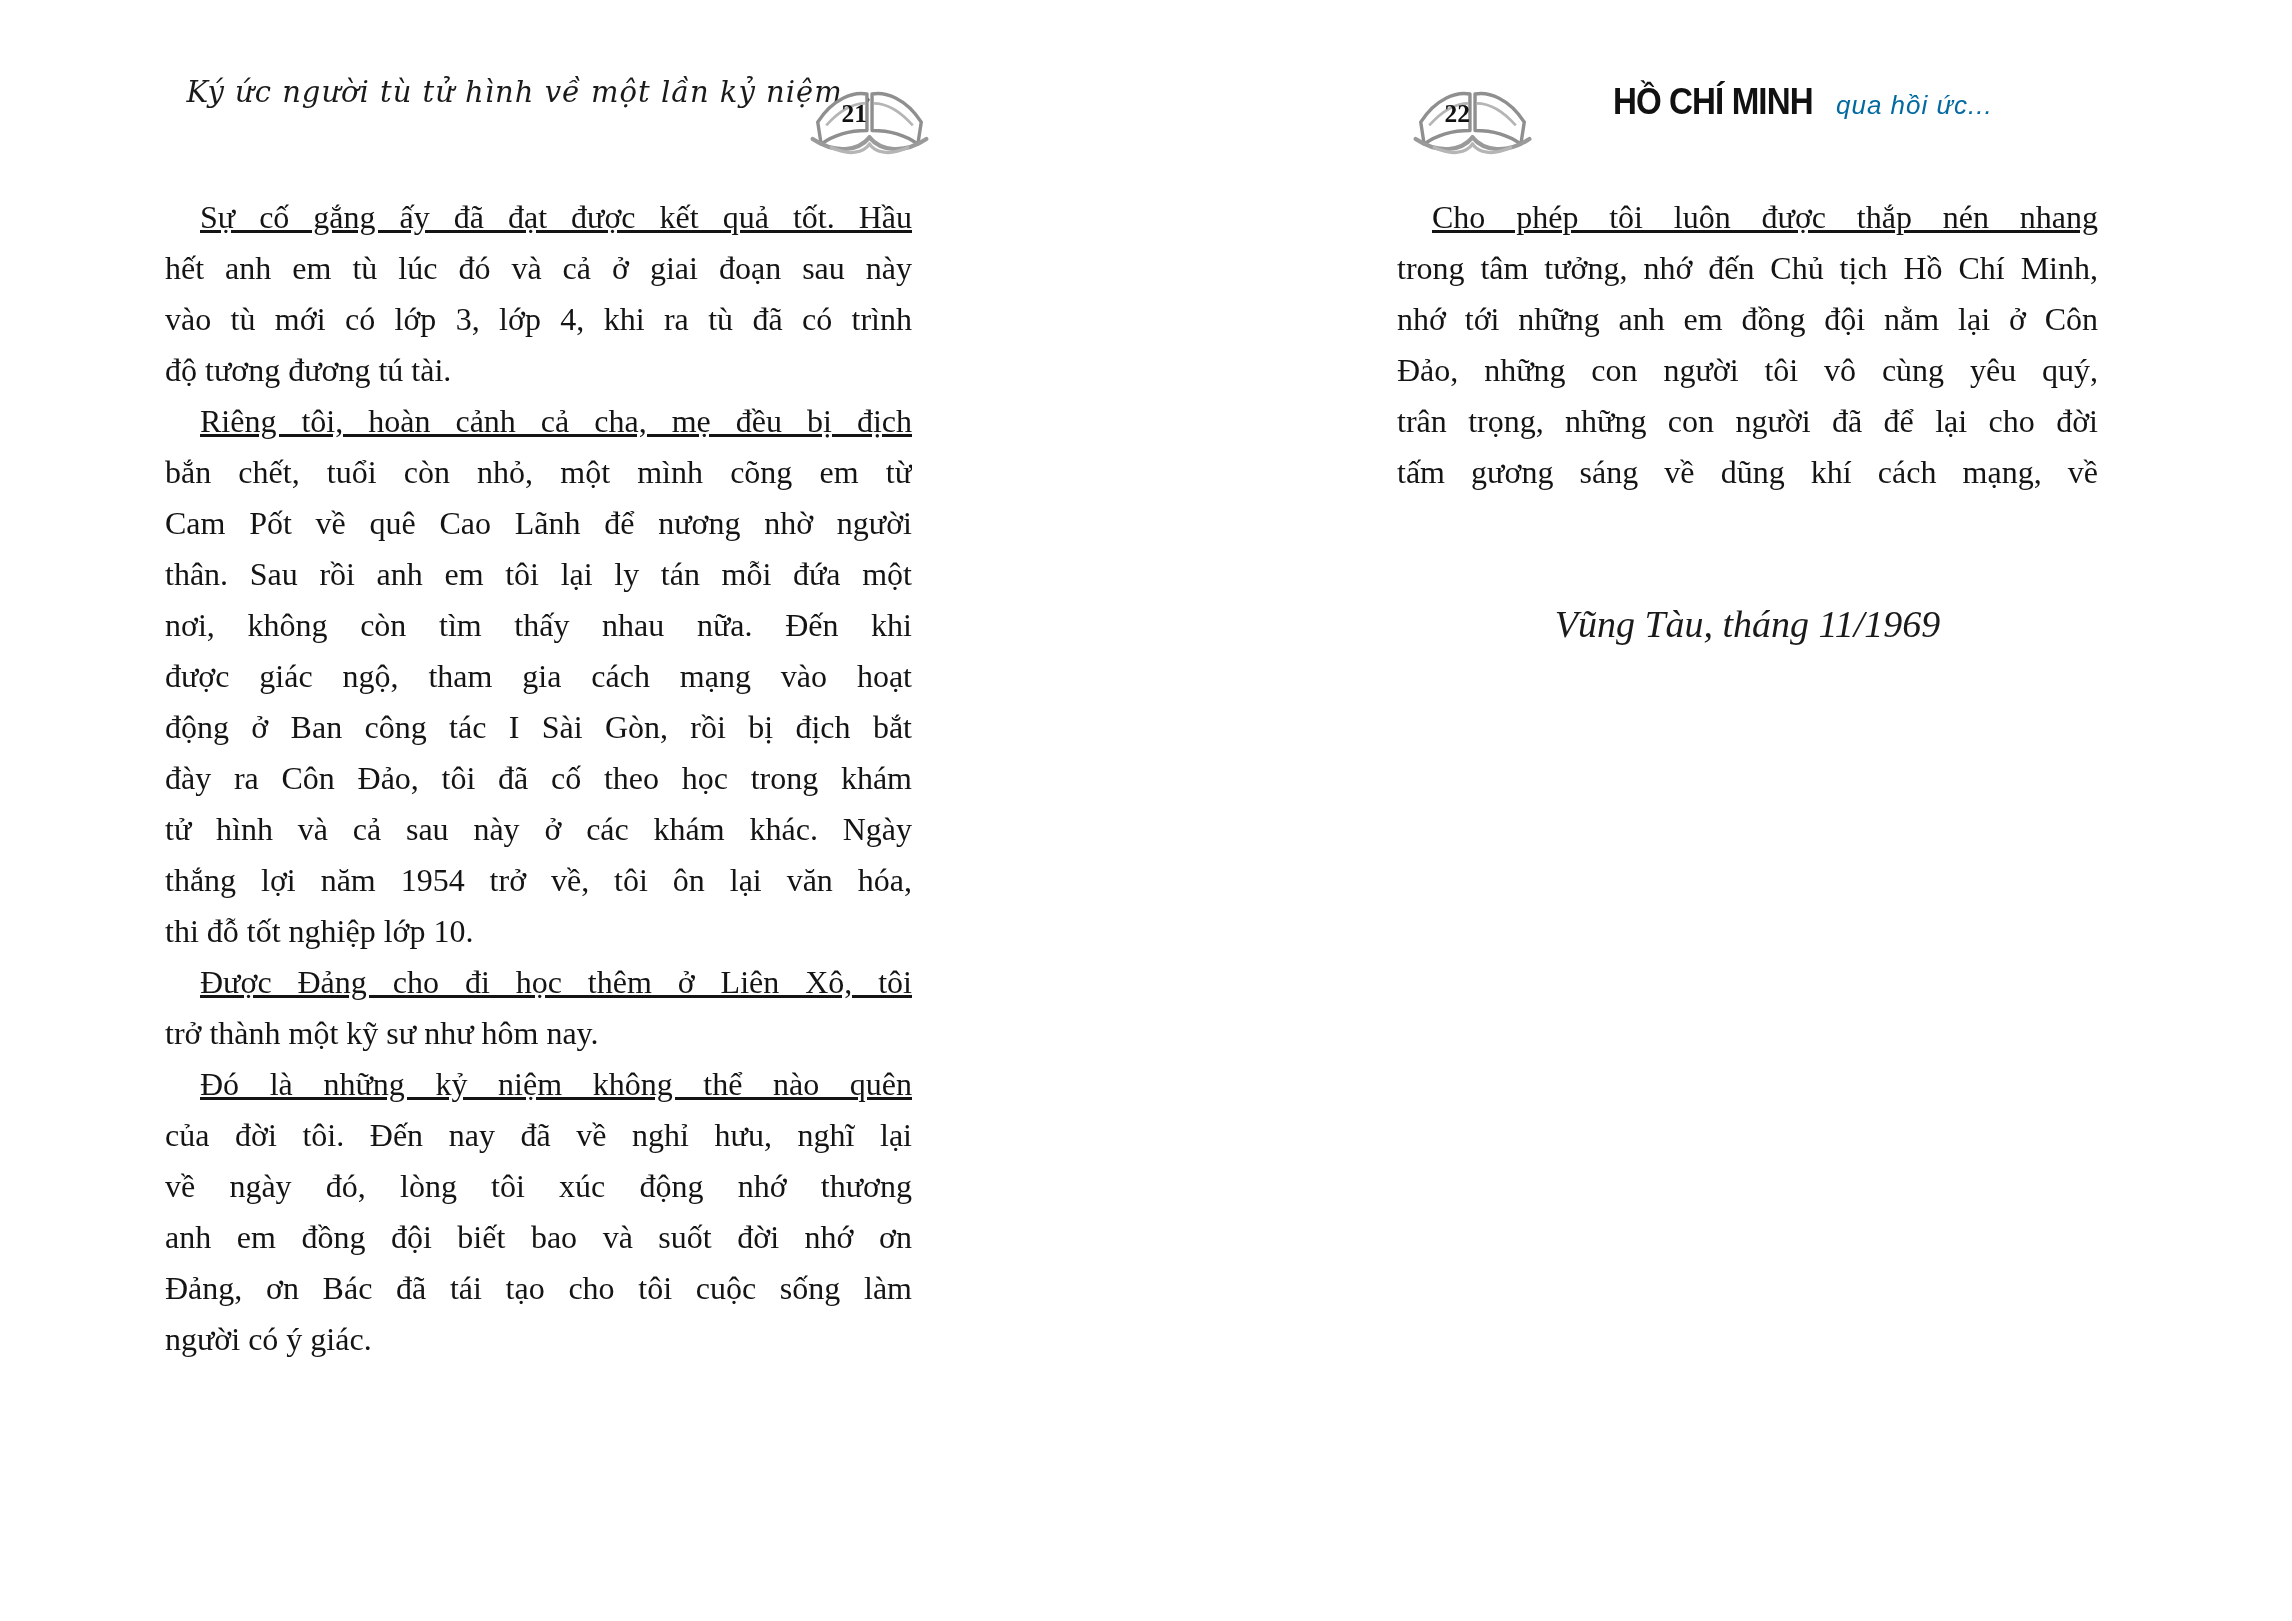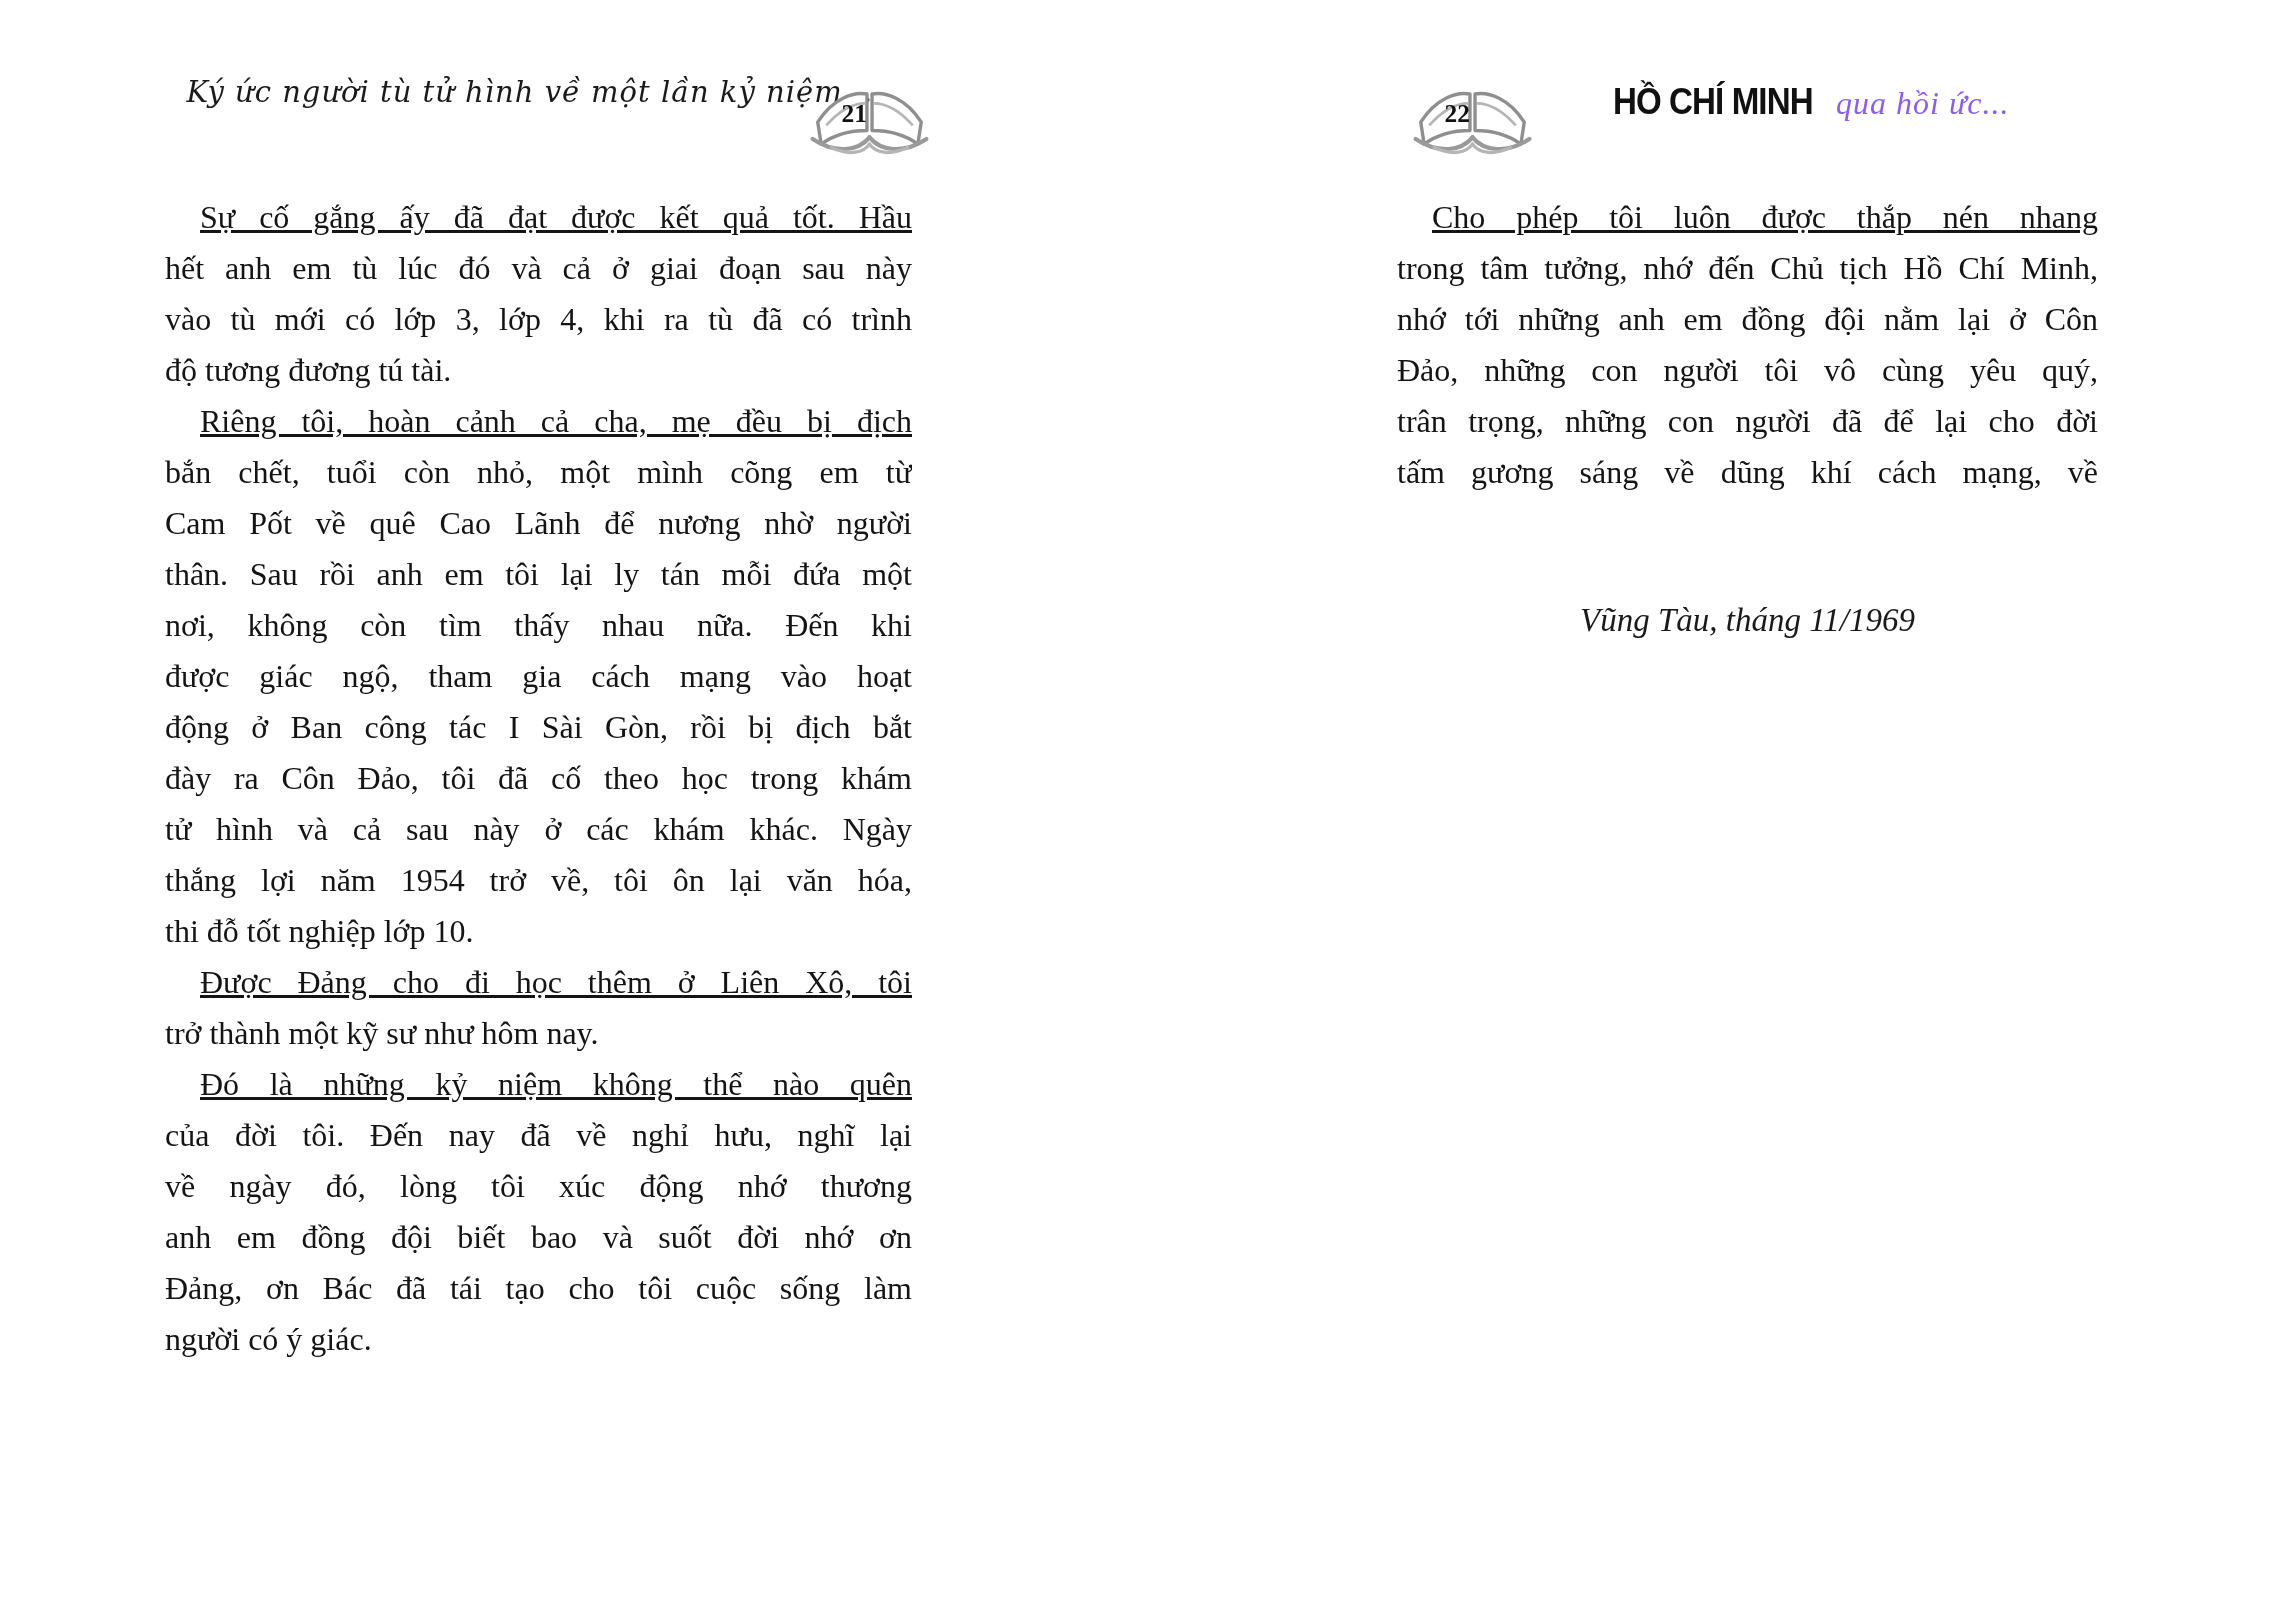--- a/index.html
+++ b/index.html
@@ -50,25 +50,25 @@
     font-family: "Liberation Sans", sans-serif;
     font-weight: 700;
     font-size: 36px;
     letter-spacing: -1px;
     transform: scaleX(0.92);
     transform-origin: left center;
     color: #111;
     vertical-align: baseline;
   }
   .right .script-title-inline {
-    font-family: Liberation Serif, serif;
+    font-family: Liberation Sans, sans-serif;
     font-style: italic;
-    font-size: 32px;
+    font-size: 26px;
     letter-spacing: 1px;
-    color: #8b5cf6;
+    color: #0369a1;
     margin-left: 2px;
   }
 
   .book-icon {
     position: absolute;
     top: 21.6px;
     width: 131px;
     height: 73px;
   }
   .left .book-icon  { right: 3.9px; }
@@ -102,21 +102,21 @@
   .line.para-last  { text-align-last: left; white-space: normal; }
 
   .dateline {
     position: absolute;
     left: 1397px;
     top: 602px;
     width: 701px;
     text-align: center;
     font-family: "Liberation Serif", serif;
     font-style: italic;
-    font-size: 33px;
+    font-size: 38px;
     color: #1a1a1a;
   }
 </style>
 </head>
 <body>
 
 <div class="spread">
 
   <div class="page-header left">
     <span class="script-title">Ký ức người tù tử hình về một lần kỷ niệm...</span>

